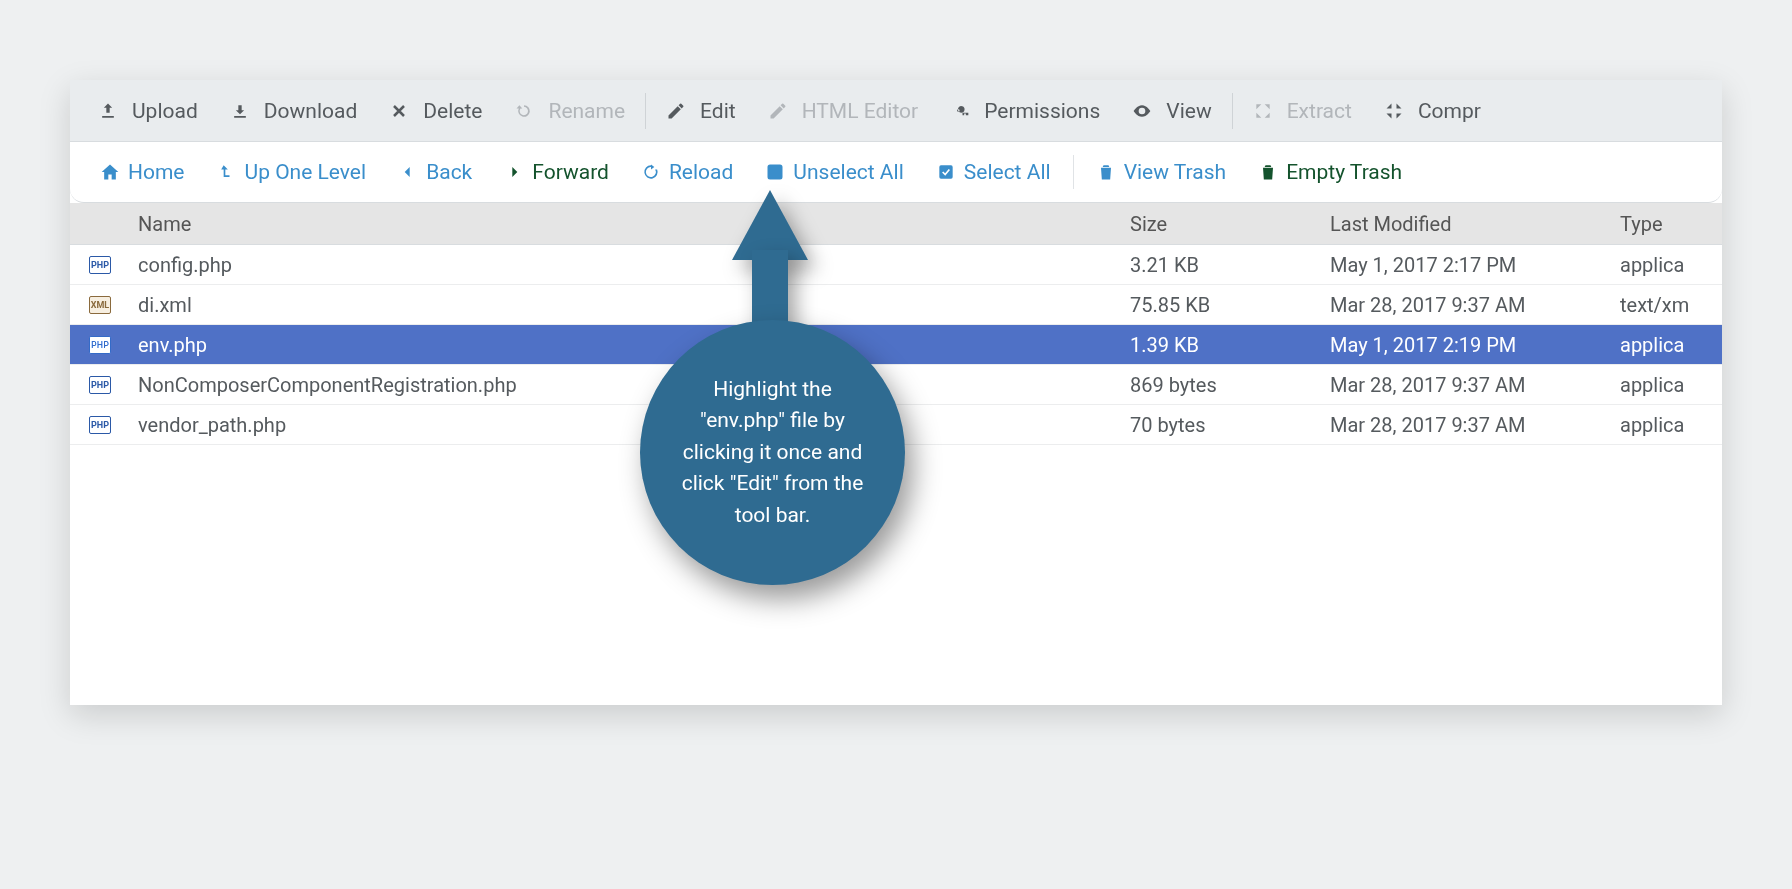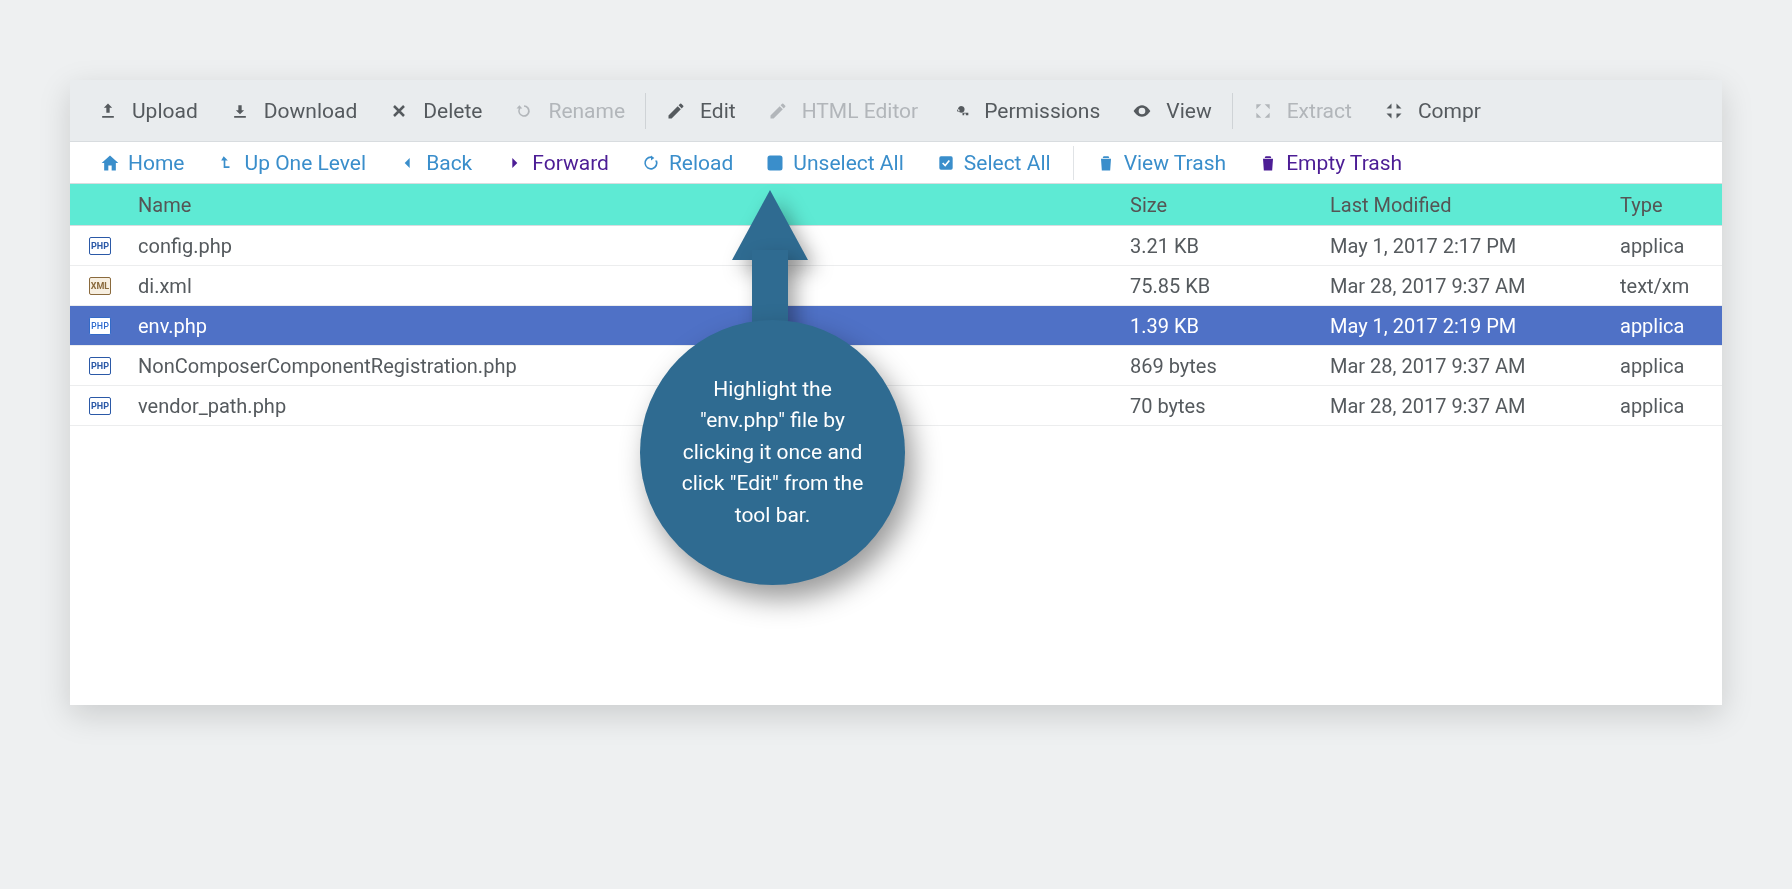--- a/index.html
+++ b/index.html
@@ -39,46 +39,47 @@
   }
   .toolbar-top .item.disabled { color: #b2b6ba; cursor: default; }
   .toolbar-top .sep {
     width: 1px; height: 36px; background: #cfd3d6; margin: 0 4px;
   }
   .ico { width: 20px; height: 20px; fill: currentColor; flex: none; }
   
   .navbar {
     display: flex;
     align-items: center;
-    height: 42px;
+    height: 61px;
     padding: 0 14px;
     font-size: 21px;
     color: #3a8ecb;
     border-bottom: 1px solid #d8dcdf;
     background: #fff;
+    border-radius: 14px;
   }
   .navbar .link {
     display: flex; align-items: center; gap: 8px;
     padding: 0 16px; height: 100%; cursor: pointer; white-space: nowrap;
   }
-  .navbar .link.muted { color: #4c1d95; cursor: default; }
+  .navbar .link.muted { color: #14532d; cursor: default; }
   .navbar .vsep { width: 1px; height: 34px; background: #e0e3e6; margin: 0 6px; }
   
   .table { width: 100%; }
   .thead, .row {
     display: grid;
     grid-template-columns: 60px 1fr 200px 290px 110px;
     align-items: center;
     font-size: 20px;
     color: #555a5e;
   }
   .thead {
     height: 42px;
     border-bottom: 1px solid #d8dcdf;
-    background: #5eead4;
+    background: #e5e5e5;
     font-weight: 400;
     color: #555;
   }
   .thead > div { padding: 0 8px; }
   .thead .name { padding-left: 8px; }
   .row { height: 40px; border-bottom: 1px solid #ecedee; cursor: pointer; }
   .row .name { white-space: nowrap; }
   .row .iconcell { display:flex; justify-content:center; }
   .row.selected { background: #4f71c6; color: #fff; }
   .row.selected .file-icon { filter: brightness(1.2); }

